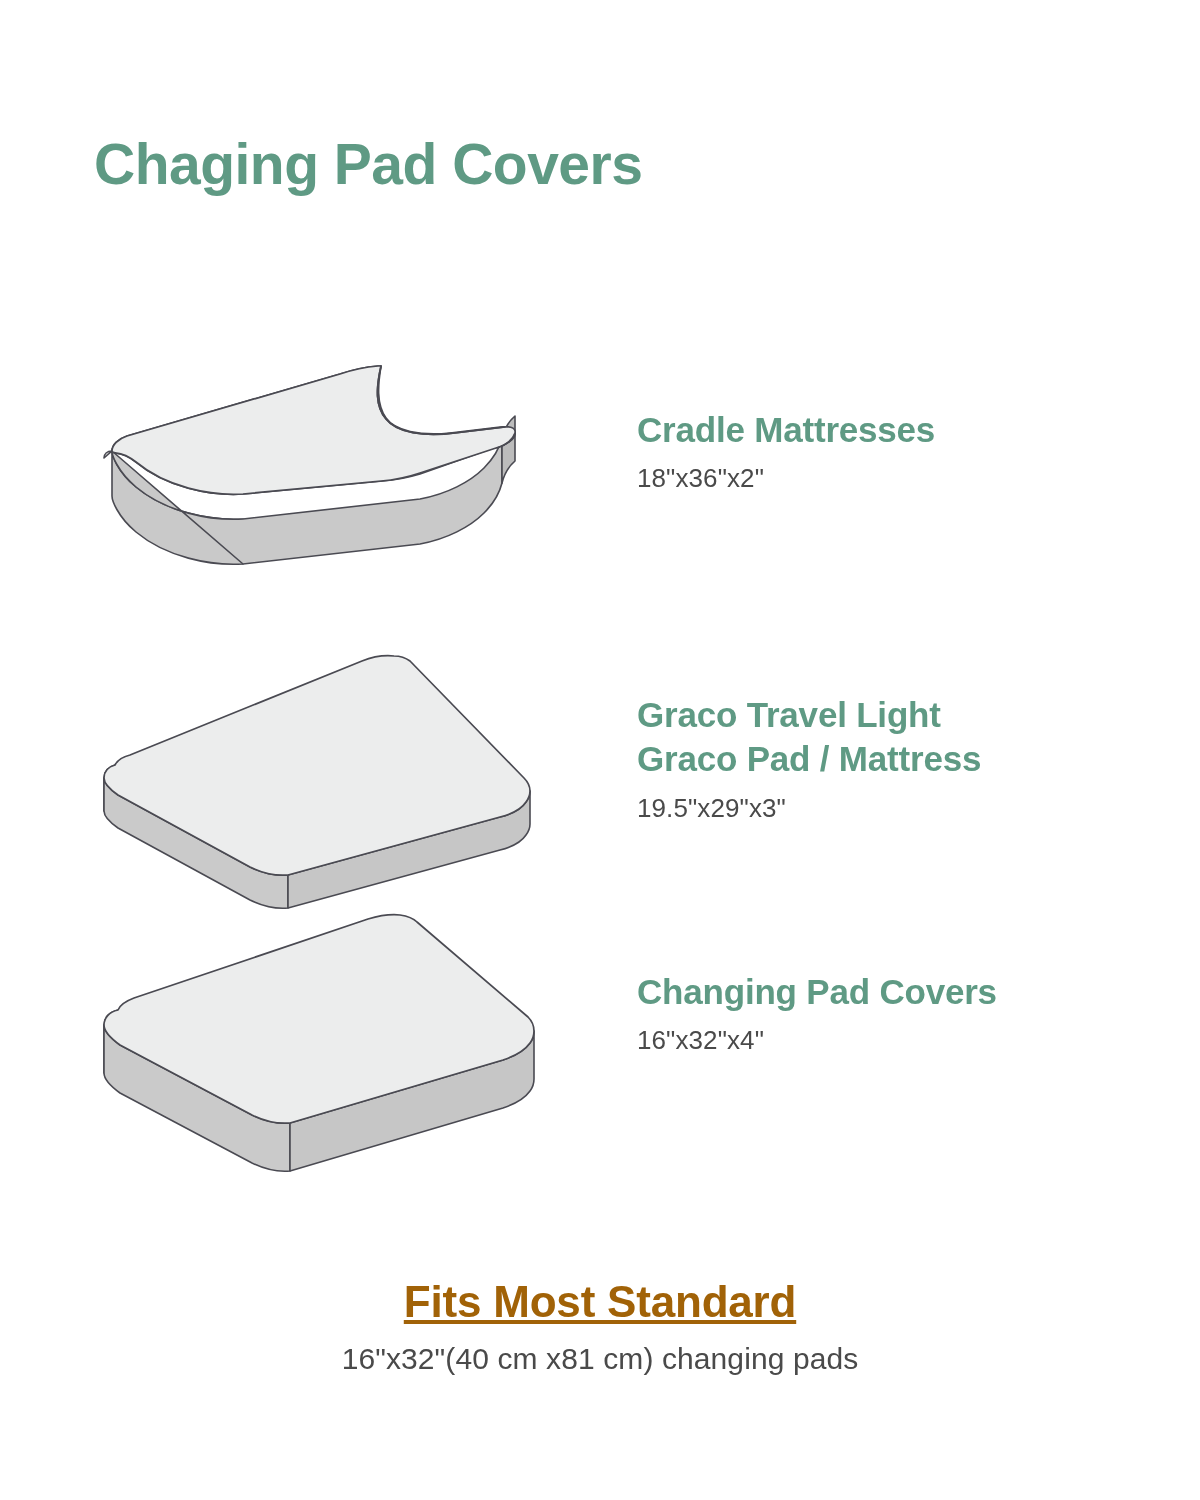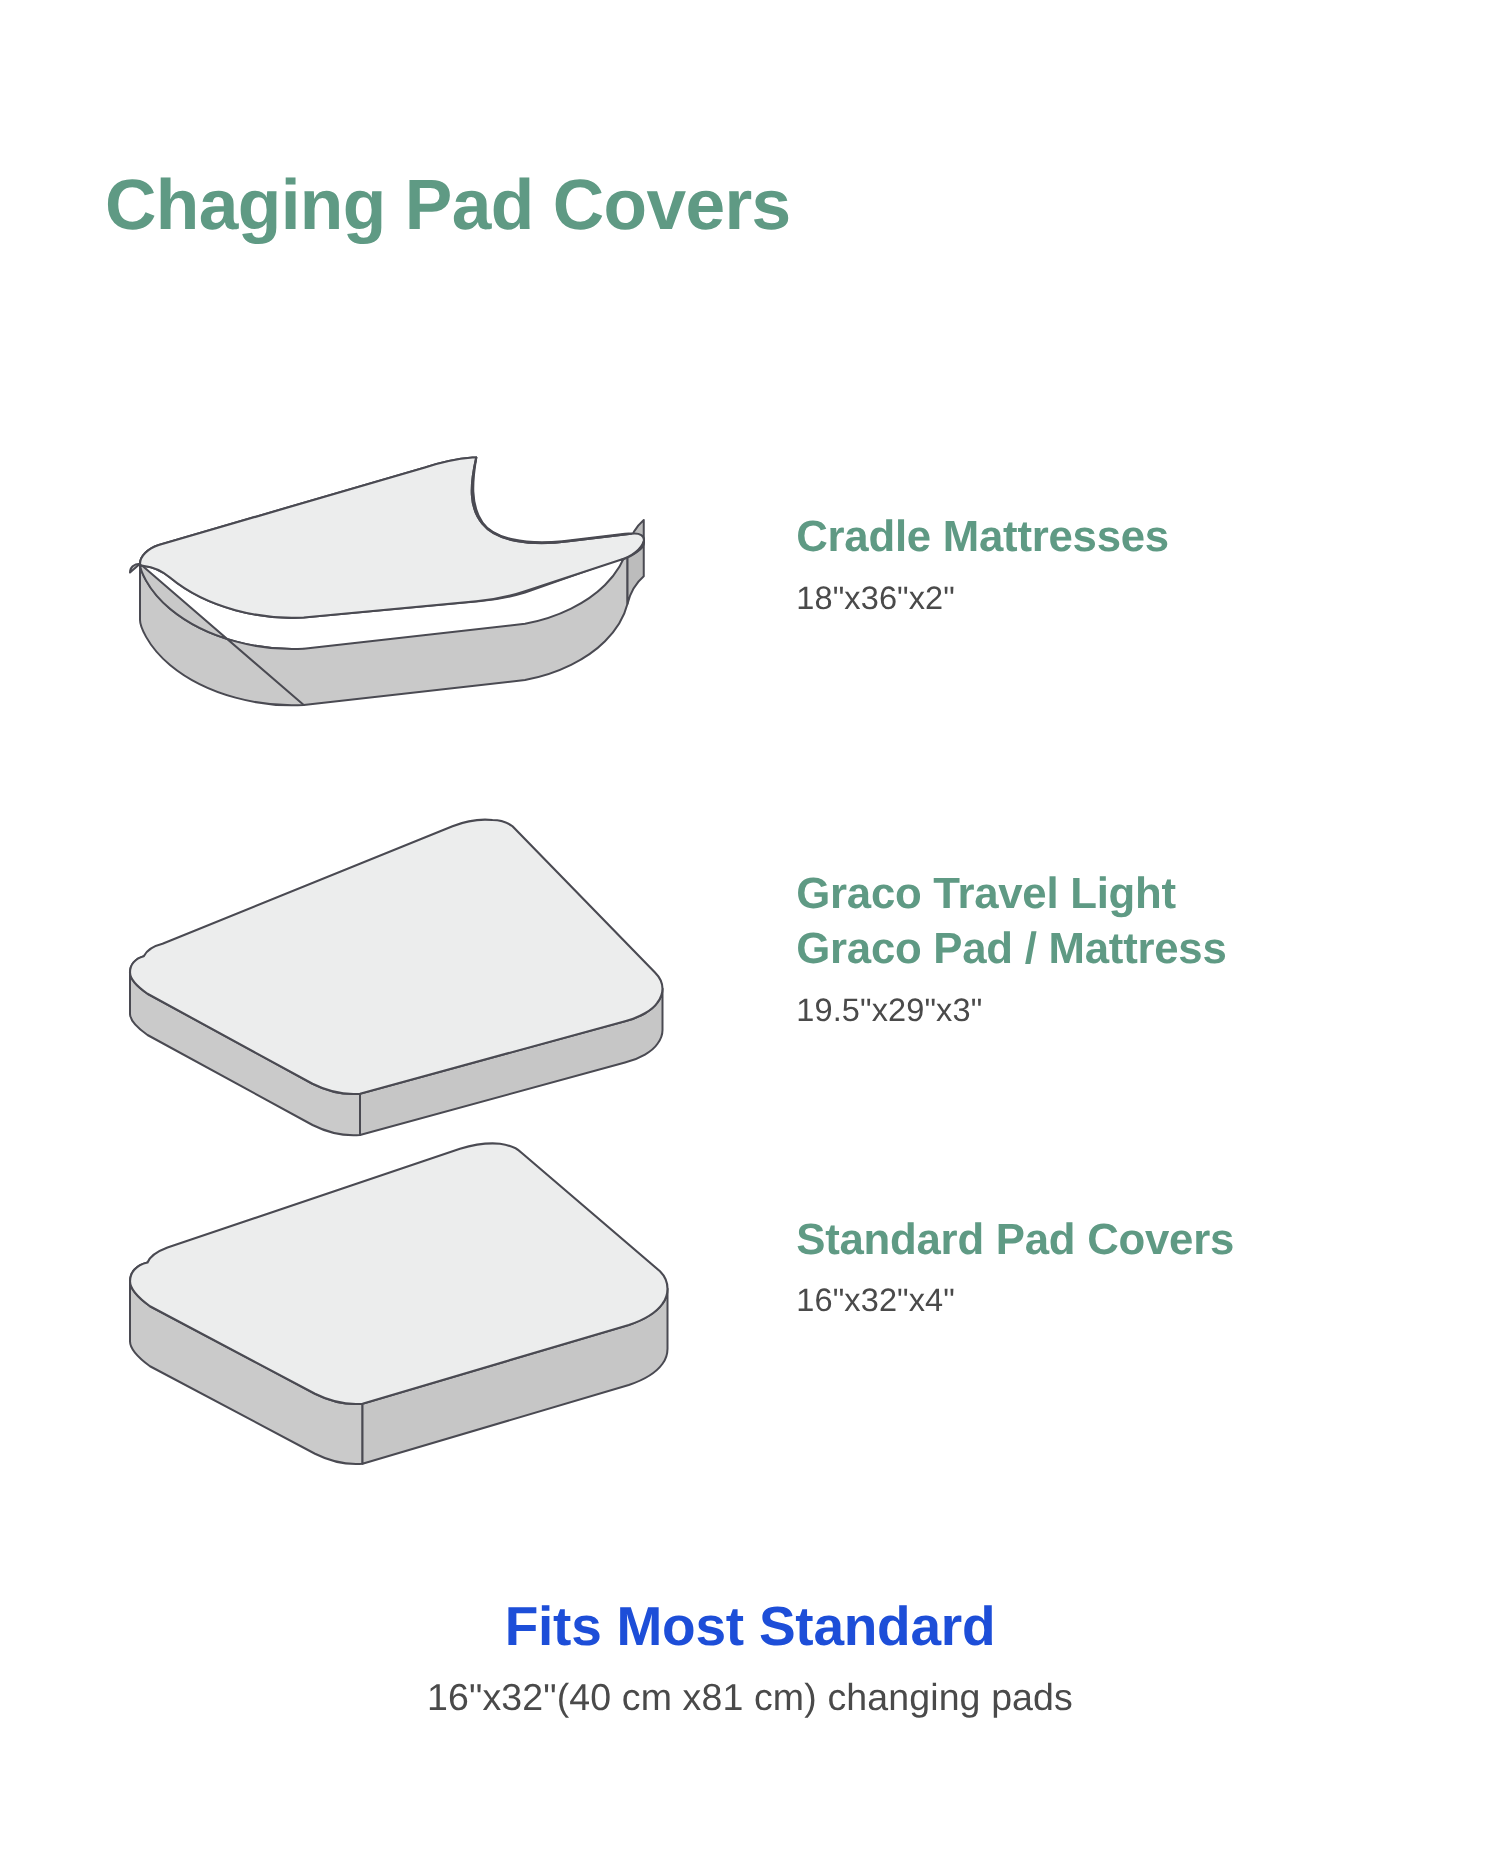--- a/index.html
+++ b/index.html
@@ -16,21 +16,21 @@
   }
   .page {
     position: absolute;
     inset: 0;
     background: #ffffff;
   }
 
   
   .page-title {
     position: absolute;
-    left: 84px;
+    left: 94px;
     top: 98px;
     font-size: 57px;
     font-weight: 700;
     letter-spacing: -0.5px;
     color: #5f9a84;
     line-height: 1.0;
     white-space: nowrap;
   }
 
   
@@ -82,26 +82,27 @@
 
   
   .footer {
     position: absolute;
     left: 0;
     top: 1278px;
     width: 1200px;
     text-align: center;
   }
   .footer-title {
-    color: #1d4ed8;
+    color: #a16207;
     font-size: 44px;
     font-weight: 700;
     letter-spacing: -0.2px;
     line-height: 1.1;
     margin: 0;
+    text-decoration: underline;
   }
   .footer-sub {
     color: #4a4a4a;
     font-size: 30px;
     font-weight: 400;
     margin: 16px 0 0 0;
     letter-spacing: 0.1px;
   }
 </style>
 </head>
@@ -287,21 +288,21 @@
                  C 525 145, 515 151, 503 155
                  L 290 218
                  C 278 219, 264 216, 252 210
                  L 120 140
                  C 109 132, 104 125, 104 120
                  C 104 113, 109 107, 118 105 Z" fill="#eceded" stroke="#4a4a52" stroke-width="1.7" stroke-linejoin="round"></path>
       </svg>
     </div>
 
     <div class="info info-3">
-      <p class="item-title">Standard Pad Covers</p>
+      <p class="item-title">Changing Pad Covers</p>
       <p class="item-dims">16"x32"x4"</p>
     </div>
   </div>
 
   <div class="footer">
     <p class="footer-title">Fits Most Standard</p>
     <p class="footer-sub">16"x32"(40 cm x81 cm) changing pads</p>
   </div>
 
 </div>

